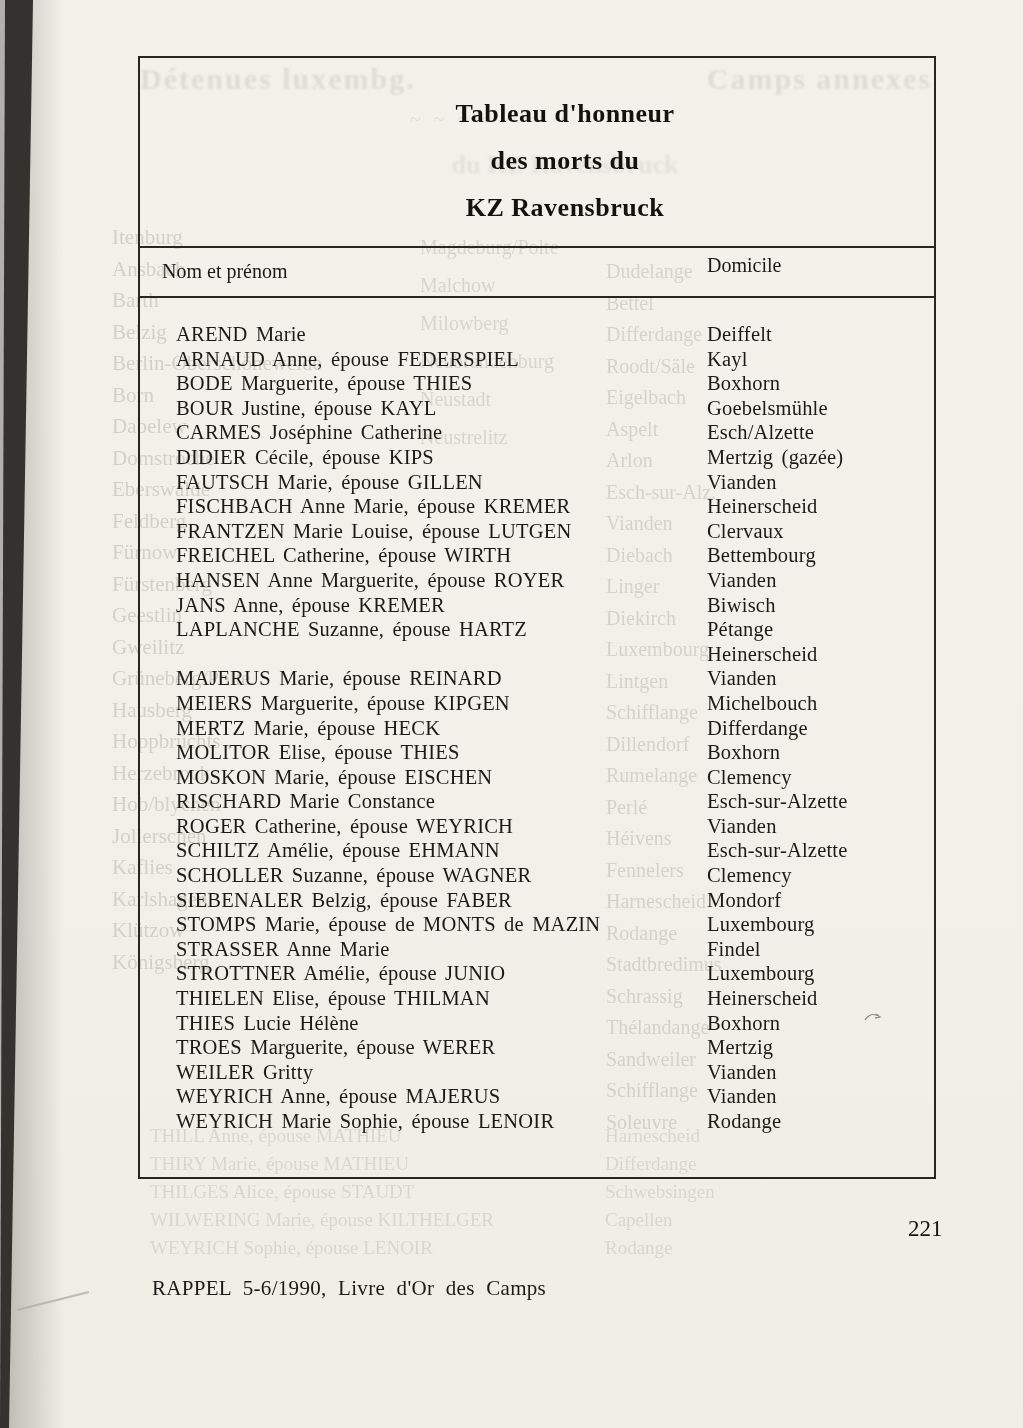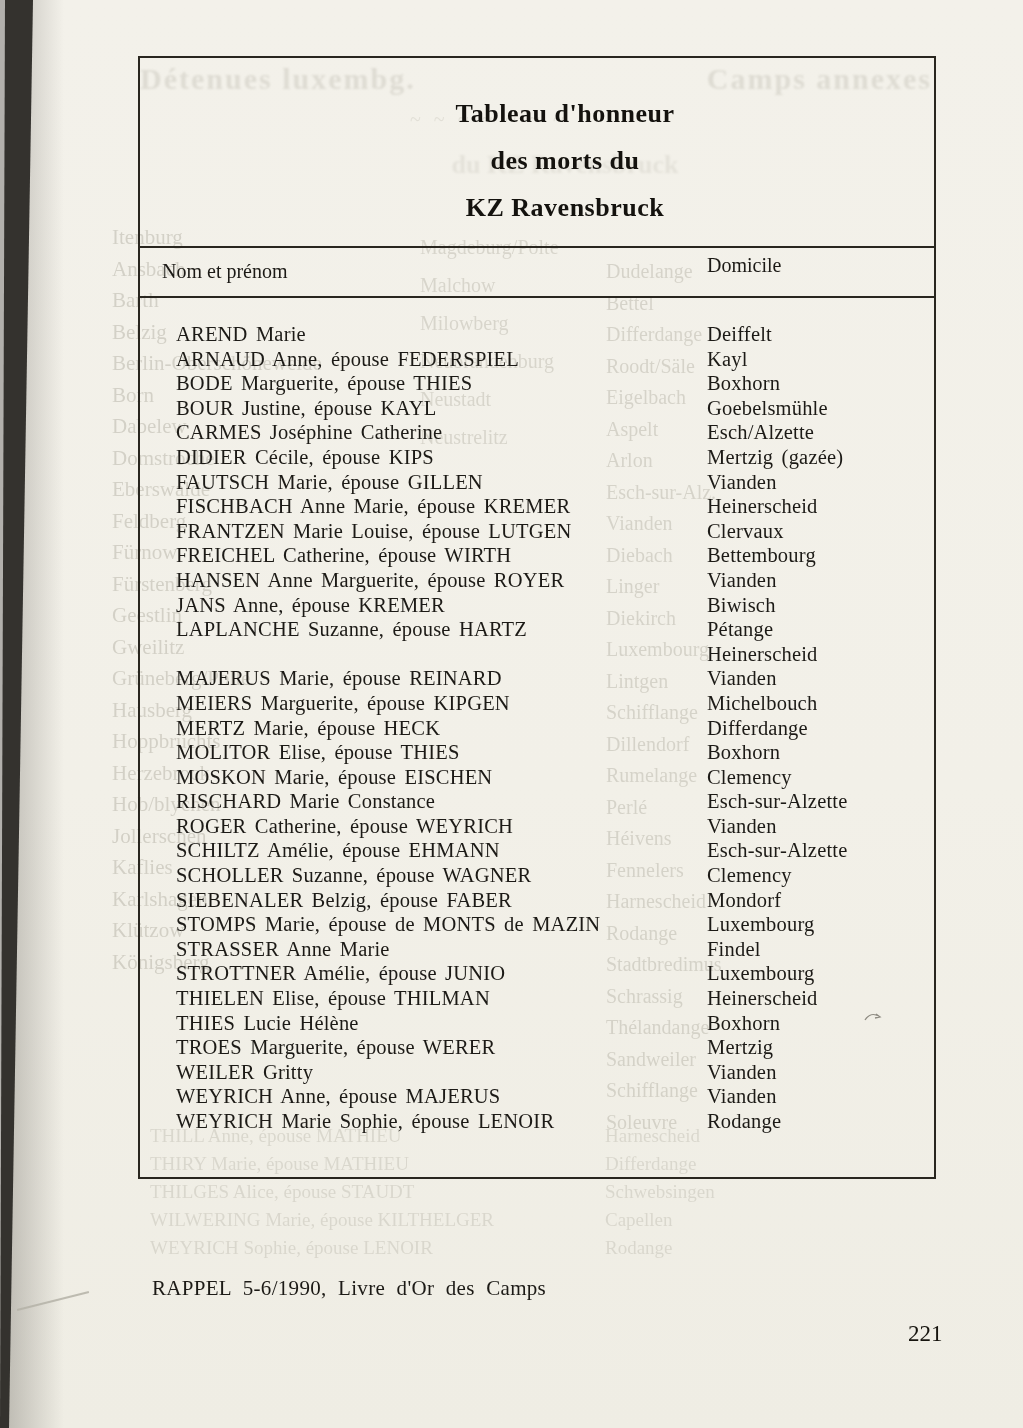--- a/index.html
+++ b/index.html
@@ -45,21 +45,21 @@
   .hdr-name{position:absolute;left:22px;top:14px;}
   .hdr-dom{position:absolute;left:567px;top:8px;}
   .rows{position:absolute;left:36px;top:264px;width:740px;font-size:20.5px;line-height:24.6px;
         word-spacing:3px;letter-spacing:.2px;}
   .row{position:relative;height:24.6px;white-space:nowrap;}
   .dom{position:absolute;left:531px;top:0;}
   .pen-mark{position:absolute;left:724px;top:952px;opacity:.75;}
 
   .footer-left{position:absolute;left:152px;top:1276px;font-size:21px;word-spacing:6px;
                letter-spacing:.3px;color:#1c1a16;}
-  .page-num{position:absolute;left:908px;top:1321px;font-size:23px;color:#17150f;}
+  .page-num{position:absolute;left:908px;top:1216px;font-size:23px;color:#17150f;}
 </style>
 </head>
 <body>
 
 <div class="page">
 
   <div>
     <div class="ghost ghost-hdr">
       <span>Détenues luxembg.</span>
       <span>Camps annexes</span>

